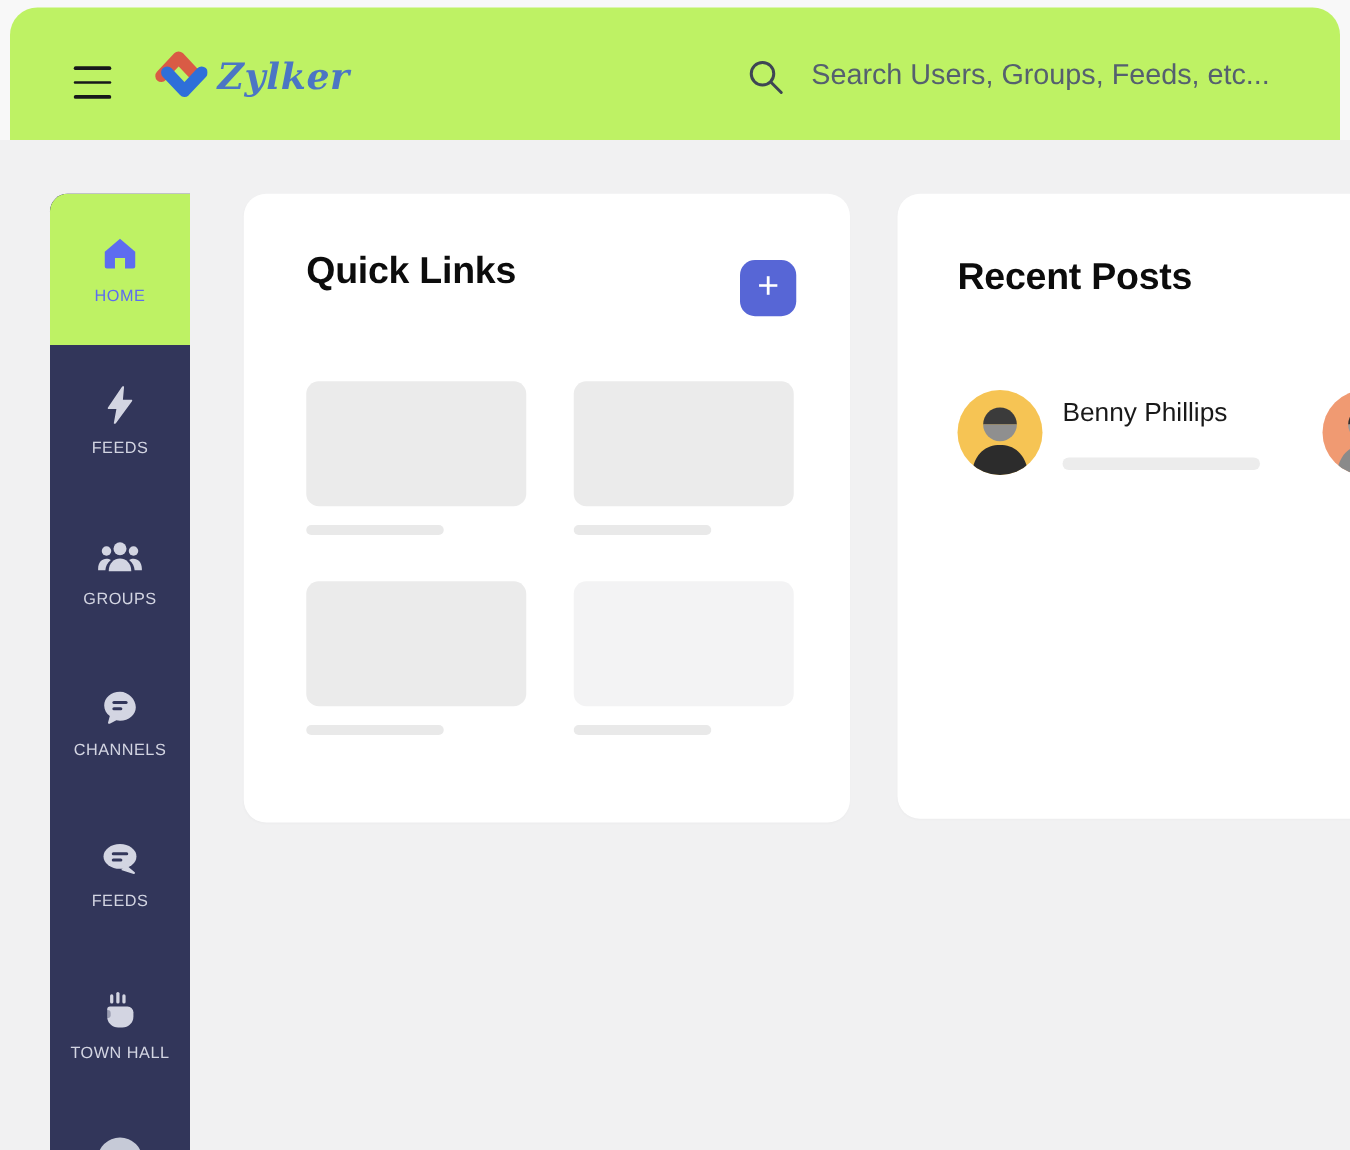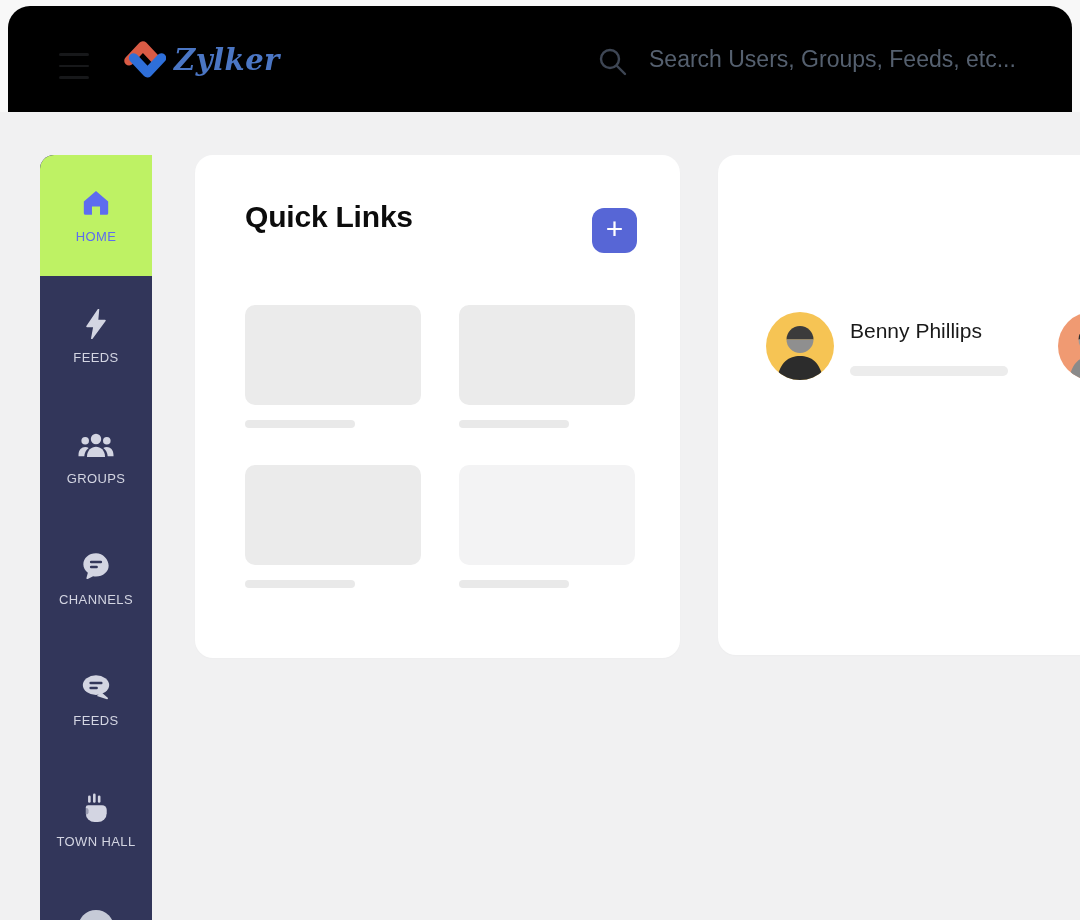--- a/index.html
+++ b/index.html
@@ -6,21 +6,21 @@
   body{
     width:1080px;height:920px;overflow:hidden;position:relative;
     background:#f1f1f2;
     font-family:"Liberation Sans",sans-serif;
     -webkit-font-smoothing:antialiased;
   }
   .top-band{position:absolute;left:0;top:0;width:1080px;height:112px;background:#f8f8f8;}
   
   .header{
     position:absolute;left:8px;top:6px;width:1064px;height:106px;
-    background:#000000;border-radius:22px 22px 0 0;
+    background:#bef264;border-radius:22px 22px 0 0;
   }
   .hamburger{position:absolute;left:47px;top:45px;width:38px;height:30px;display:flex;flex-direction:column;justify-content:space-between;cursor:pointer;border:none;background:none;padding:2px 4px;}
   .hamburger span{display:block;width:30px;height:2.8px;background:#17181a;border-radius:2px;}
   .logo{position:absolute;left:110px;top:28px;display:flex;align-items:center;gap:8px;}
   .logo-text{
     font-family:"DejaVu Serif",serif;font-style:italic;font-weight:700;
     font-size:29px;color:#4b76c4;letter-spacing:0.5px;
   }
   .search{position:absolute;left:589px;top:40px;display:flex;align-items:flex-start;gap:20px;}
   .search-text{font-size:23px;color:#55606f;}
@@ -194,20 +194,21 @@
         <div class="ql-line"></div>
       </div>
     <div class="ql-cell">
         <div class="ql-box"></div>
         <div class="ql-line"></div>
       </div>
   </div>
 </section>
 
 <section class="card recent-posts">
+  <h2 class="card-title rp-title">Recent Posts</h2>
   <div class="rp-list">
 
     <div class="post">
       <span class="avatar" style="background: rgb(246, 196, 84);">
         <svg width="68" height="68" viewBox="0 0 68 68">
           <path d="M34 14 a13.5 13.5 0 0 1 13.5 13.5 h-27 A13.5 13.5 0 0 1 34 14 Z" fill="#3b3b3b"></path>
           <path d="M20.5 27.5 a13.5 13.5 0 0 0 27 0 Z" fill="#8f8f8f"></path>
           <path d="M11 68 C13.5 50 23 44 34 44 s20.5 6 23 24 Z" fill="#2c2c2c"></path>
         </svg>
       </span>

